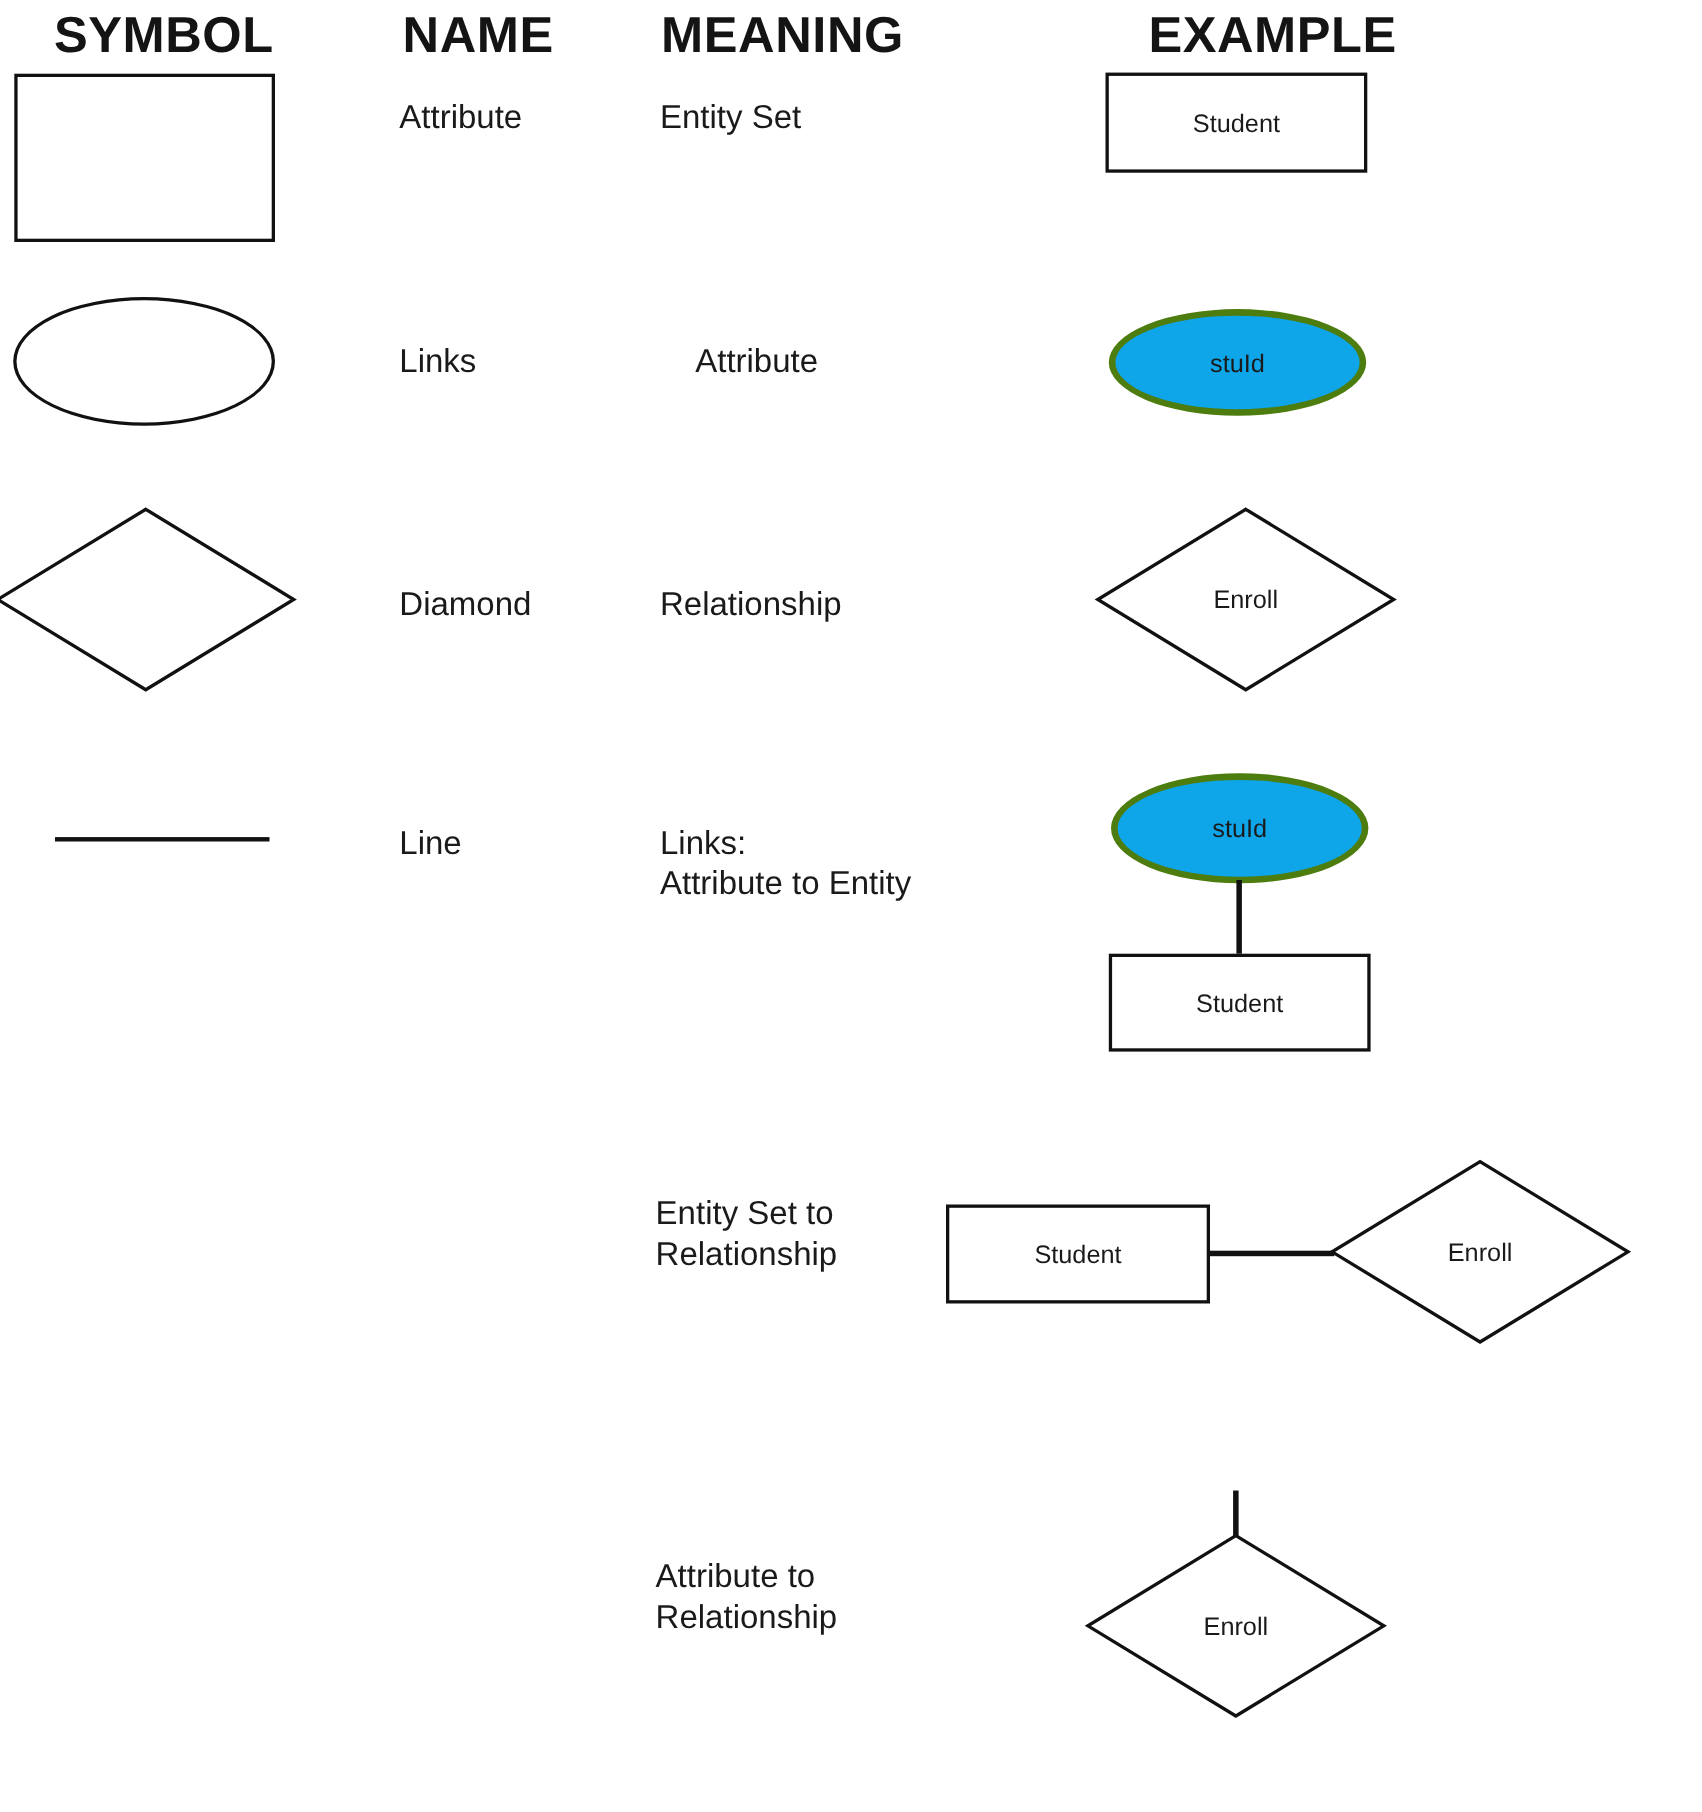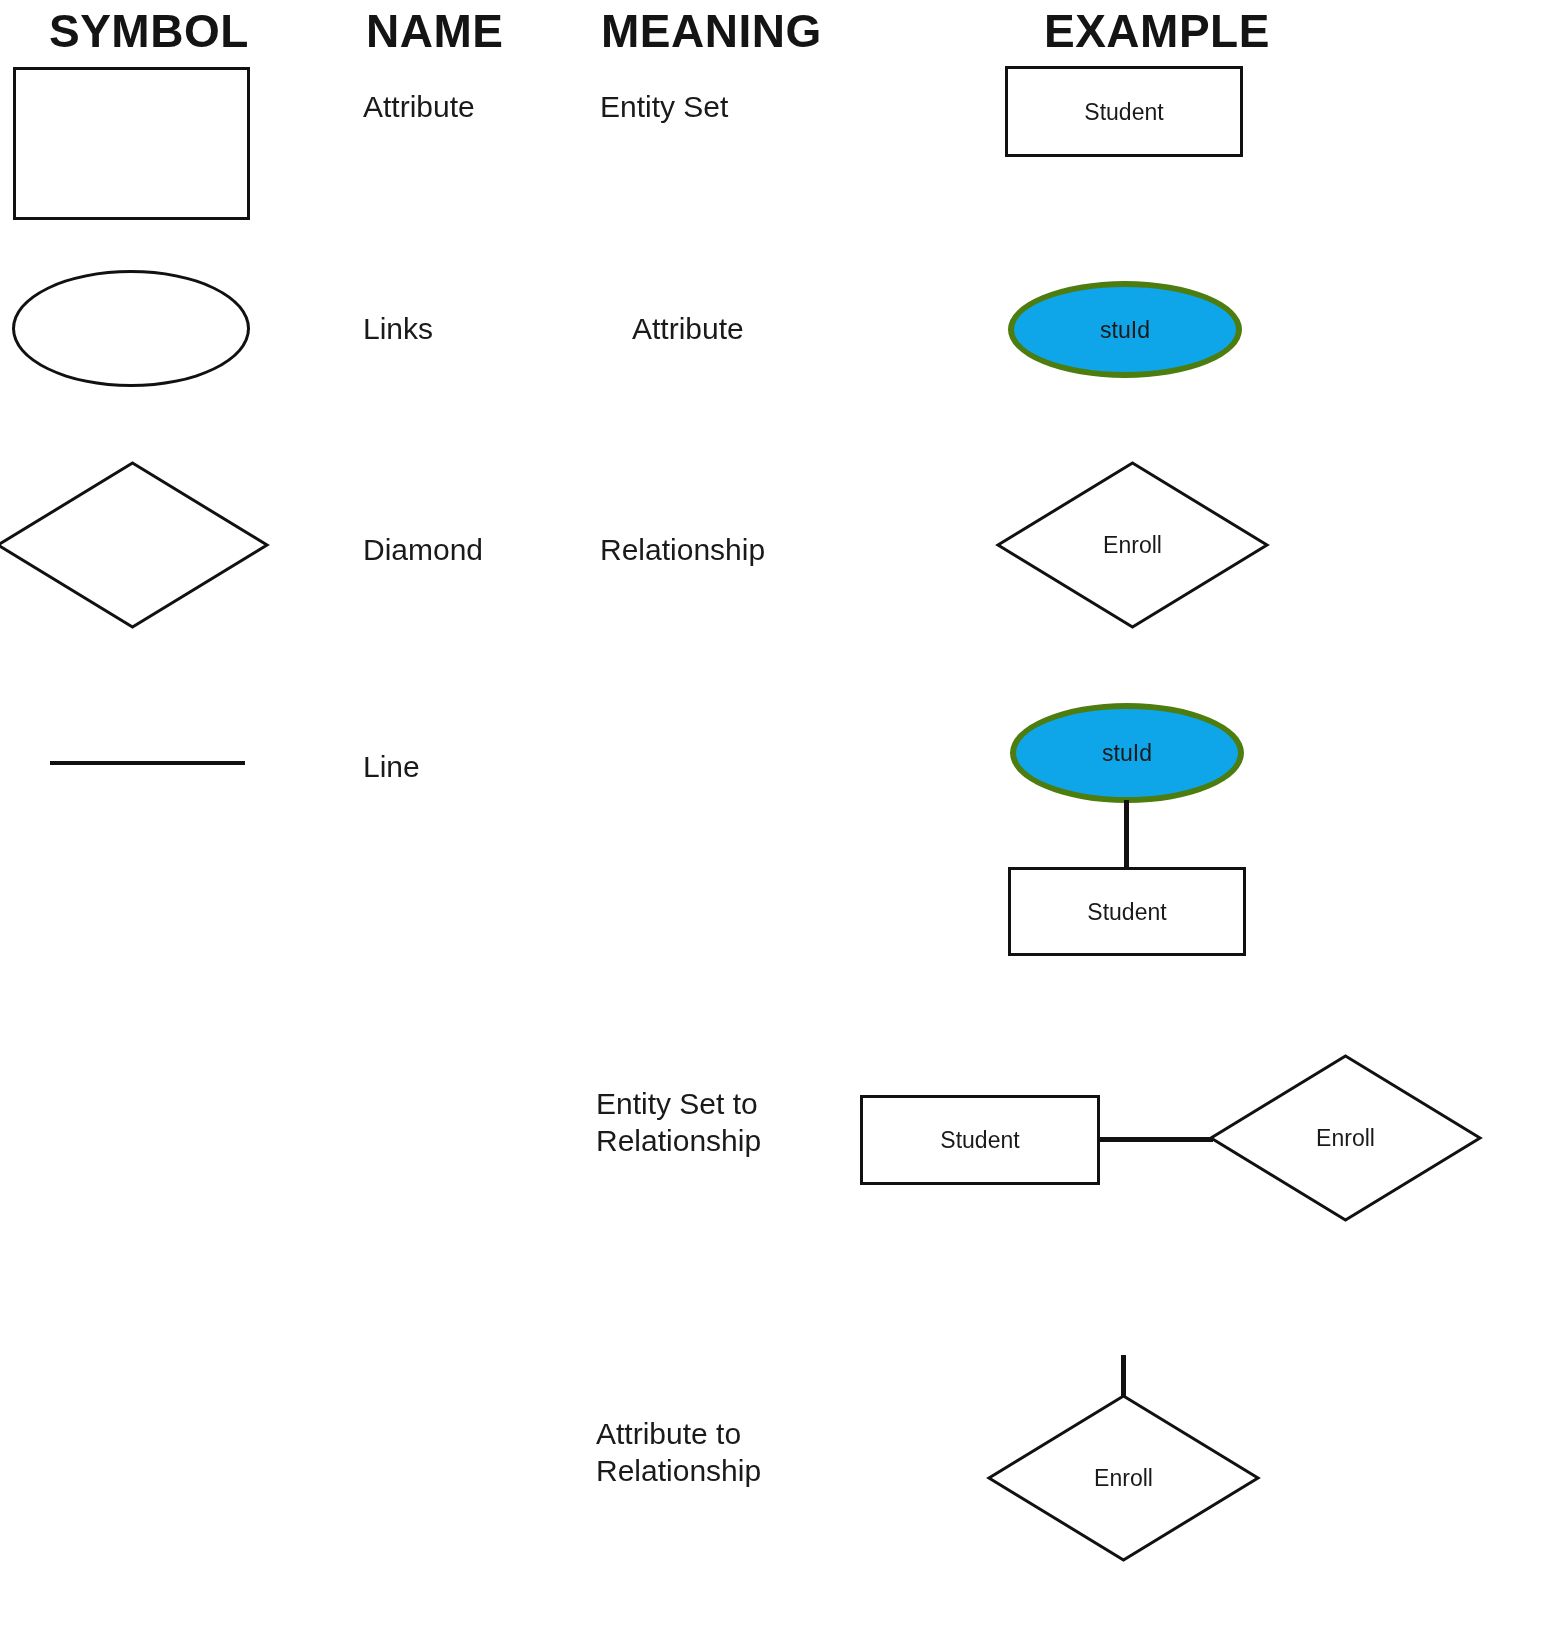--- a/index.html
+++ b/index.html
@@ -146,20 +146,22 @@
     <svg width="275" height="170" viewBox="0 0 275 170">
       <polygon points="137.5,3 272,85 137.5,167 3,85" fill="#fff" stroke="#111" stroke-width="3"></polygon>
     </svg>
     <div class="shape-label" style="top:85px;">Enroll</div>
   </div>
 
   <div class="sym-line" style="left:50px; top:761px; width:195px;"></div>
 
   <div class="cell-text" style="left:363px; top:748px;">Line</div>
 
+  <div class="cell-text" style="left:600px; top:748px;">Links:
+Attribute to Entity</div>
 
   <div class="shape oval" style="left:1010px; top:703px; width:234px; height:100px;">
     <div class="shape-label">stuId</div>
   </div>
 
   <div class="connector vert" style="left:1124px; top:800px; height:70px;"></div>
 
   <div class="shape rect" style="left:1008px; top:867px; width:238px; height:89px;">
     <div class="shape-label">Student</div>
   </div>

